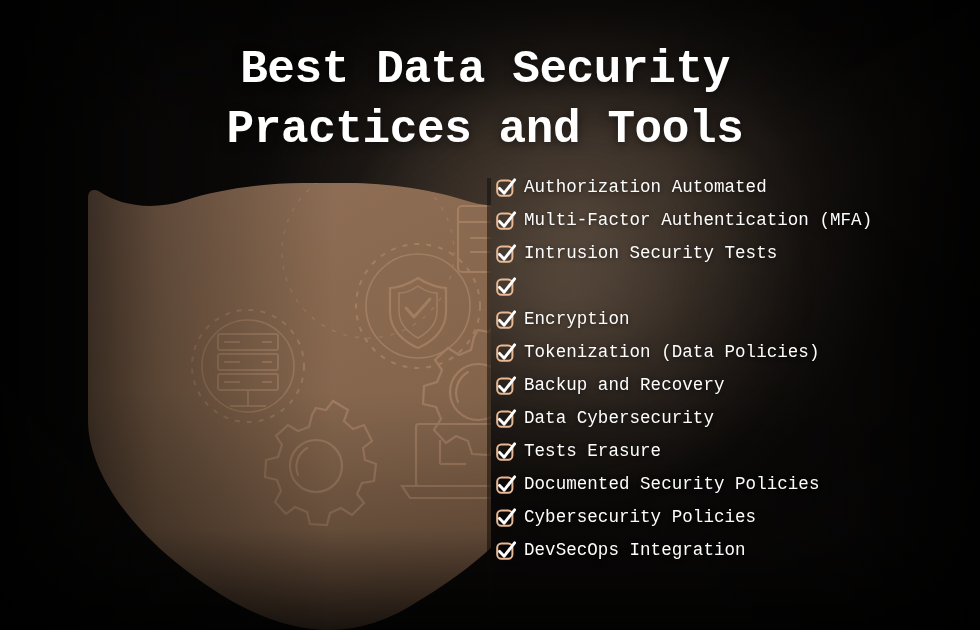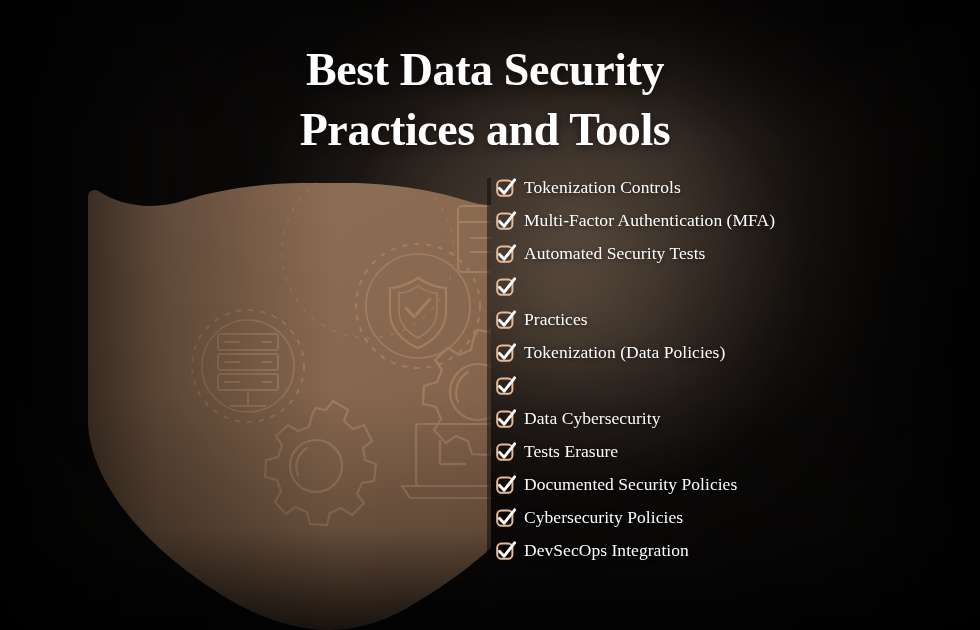--- a/index.html
+++ b/index.html
@@ -6,21 +6,21 @@
   html, body {
     margin: 0;
     padding: 0;
     background: #000;
   }
   #poster {
     position: relative;
     width: 980px;
     height: 630px;
     overflow: hidden;
-    font-family: Liberation Serif, serif;
+    font-family: Liberation Mono, monospace;
     background: #1d4ed8;
   }
 
   
   .bg-base {
     position: absolute;
     inset: 0;
     background: #0c0a09;
   }
   .bg-glow {
@@ -266,73 +266,74 @@
 Practices and Tools</div>
 
   <div class="checklist" id="checklist">
       <div class="check-item">
         <span class="check-icon">
           <svg width="22" height="22" viewBox="0 0 22 22">
             <rect x="2.2" y="3.6" width="15.2" height="15.2" rx="4.2" ry="4.2" fill="none" stroke="#e8b994" stroke-width="2"></rect>
             <path d="M 4.6 11.4 L 9.2 16.2 L 19.6 2.8" fill="none" stroke="#ffffff" stroke-width="2.9" stroke-linecap="round" stroke-linejoin="round"></path>
           </svg>
         </span>
-        <span class="check-label">Tokenization Controls</span>
+        <span class="check-label">Authorization Automated</span>
       </div>
       <div class="check-item">
         <span class="check-icon">
           <svg width="22" height="22" viewBox="0 0 22 22">
             <rect x="2.2" y="3.6" width="15.2" height="15.2" rx="4.2" ry="4.2" fill="none" stroke="#e8b994" stroke-width="2"></rect>
             <path d="M 4.6 11.4 L 9.2 16.2 L 19.6 2.8" fill="none" stroke="#ffffff" stroke-width="2.9" stroke-linecap="round" stroke-linejoin="round"></path>
           </svg>
         </span>
         <span class="check-label">Multi-Factor Authentication (MFA)</span>
       </div>
       <div class="check-item">
         <span class="check-icon">
           <svg width="22" height="22" viewBox="0 0 22 22">
             <rect x="2.2" y="3.6" width="15.2" height="15.2" rx="4.2" ry="4.2" fill="none" stroke="#e8b994" stroke-width="2"></rect>
             <path d="M 4.6 11.4 L 9.2 16.2 L 19.6 2.8" fill="none" stroke="#ffffff" stroke-width="2.9" stroke-linecap="round" stroke-linejoin="round"></path>
           </svg>
         </span>
-        <span class="check-label">Automated Security Tests</span>
-      </div>
-      <div class="check-item">
-        <span class="check-icon">
-          <svg width="22" height="22" viewBox="0 0 22 22">
-            <rect x="2.2" y="3.6" width="15.2" height="15.2" rx="4.2" ry="4.2" fill="none" stroke="#e8b994" stroke-width="2"></rect>
-            <path d="M 4.6 11.4 L 9.2 16.2 L 19.6 2.8" fill="none" stroke="#ffffff" stroke-width="2.9" stroke-linecap="round" stroke-linejoin="round"></path>
-          </svg>
-        </span>
-      </div>
-      <div class="check-item">
-        <span class="check-icon">
-          <svg width="22" height="22" viewBox="0 0 22 22">
-            <rect x="2.2" y="3.6" width="15.2" height="15.2" rx="4.2" ry="4.2" fill="none" stroke="#e8b994" stroke-width="2"></rect>
-            <path d="M 4.6 11.4 L 9.2 16.2 L 19.6 2.8" fill="none" stroke="#ffffff" stroke-width="2.9" stroke-linecap="round" stroke-linejoin="round"></path>
-          </svg>
-        </span>
-        <span class="check-label">Practices</span>
+        <span class="check-label">Intrusion Security Tests</span>
+      </div>
+      <div class="check-item">
+        <span class="check-icon">
+          <svg width="22" height="22" viewBox="0 0 22 22">
+            <rect x="2.2" y="3.6" width="15.2" height="15.2" rx="4.2" ry="4.2" fill="none" stroke="#e8b994" stroke-width="2"></rect>
+            <path d="M 4.6 11.4 L 9.2 16.2 L 19.6 2.8" fill="none" stroke="#ffffff" stroke-width="2.9" stroke-linecap="round" stroke-linejoin="round"></path>
+          </svg>
+        </span>
+      </div>
+      <div class="check-item">
+        <span class="check-icon">
+          <svg width="22" height="22" viewBox="0 0 22 22">
+            <rect x="2.2" y="3.6" width="15.2" height="15.2" rx="4.2" ry="4.2" fill="none" stroke="#e8b994" stroke-width="2"></rect>
+            <path d="M 4.6 11.4 L 9.2 16.2 L 19.6 2.8" fill="none" stroke="#ffffff" stroke-width="2.9" stroke-linecap="round" stroke-linejoin="round"></path>
+          </svg>
+        </span>
+        <span class="check-label">Encryption</span>
       </div>
       <div class="check-item">
         <span class="check-icon">
           <svg width="22" height="22" viewBox="0 0 22 22">
             <rect x="2.2" y="3.6" width="15.2" height="15.2" rx="4.2" ry="4.2" fill="none" stroke="#e8b994" stroke-width="2"></rect>
             <path d="M 4.6 11.4 L 9.2 16.2 L 19.6 2.8" fill="none" stroke="#ffffff" stroke-width="2.9" stroke-linecap="round" stroke-linejoin="round"></path>
           </svg>
         </span>
         <span class="check-label">Tokenization (Data Policies)</span>
       </div>
       <div class="check-item">
         <span class="check-icon">
           <svg width="22" height="22" viewBox="0 0 22 22">
             <rect x="2.2" y="3.6" width="15.2" height="15.2" rx="4.2" ry="4.2" fill="none" stroke="#e8b994" stroke-width="2"></rect>
             <path d="M 4.6 11.4 L 9.2 16.2 L 19.6 2.8" fill="none" stroke="#ffffff" stroke-width="2.9" stroke-linecap="round" stroke-linejoin="round"></path>
           </svg>
         </span>
+        <span class="check-label">Backup and Recovery</span>
       </div>
       <div class="check-item">
         <span class="check-icon">
           <svg width="22" height="22" viewBox="0 0 22 22">
             <rect x="2.2" y="3.6" width="15.2" height="15.2" rx="4.2" ry="4.2" fill="none" stroke="#e8b994" stroke-width="2"></rect>
             <path d="M 4.6 11.4 L 9.2 16.2 L 19.6 2.8" fill="none" stroke="#ffffff" stroke-width="2.9" stroke-linecap="round" stroke-linejoin="round"></path>
           </svg>
         </span>
         <span class="check-label">Data Cybersecurity</span>
       </div>

